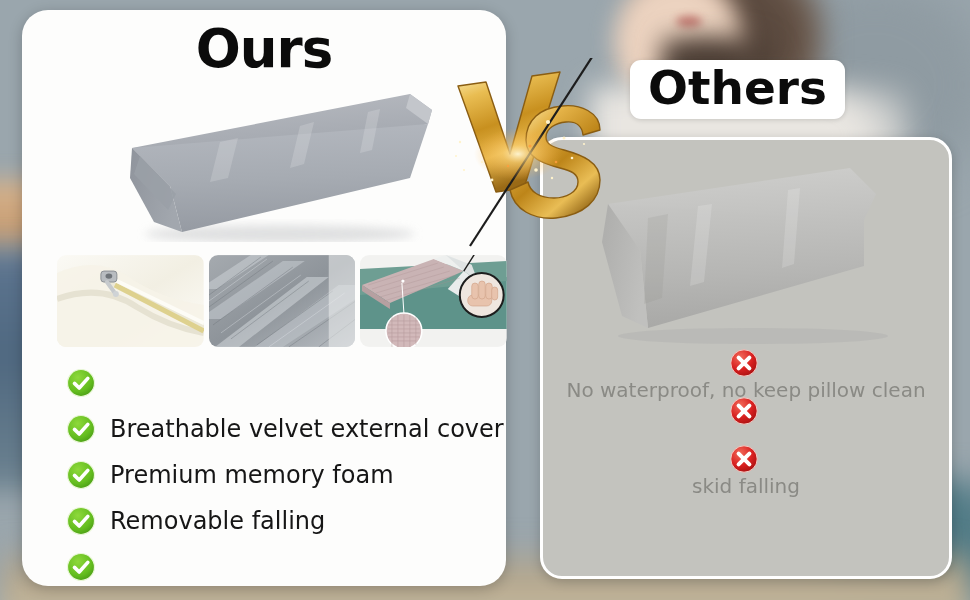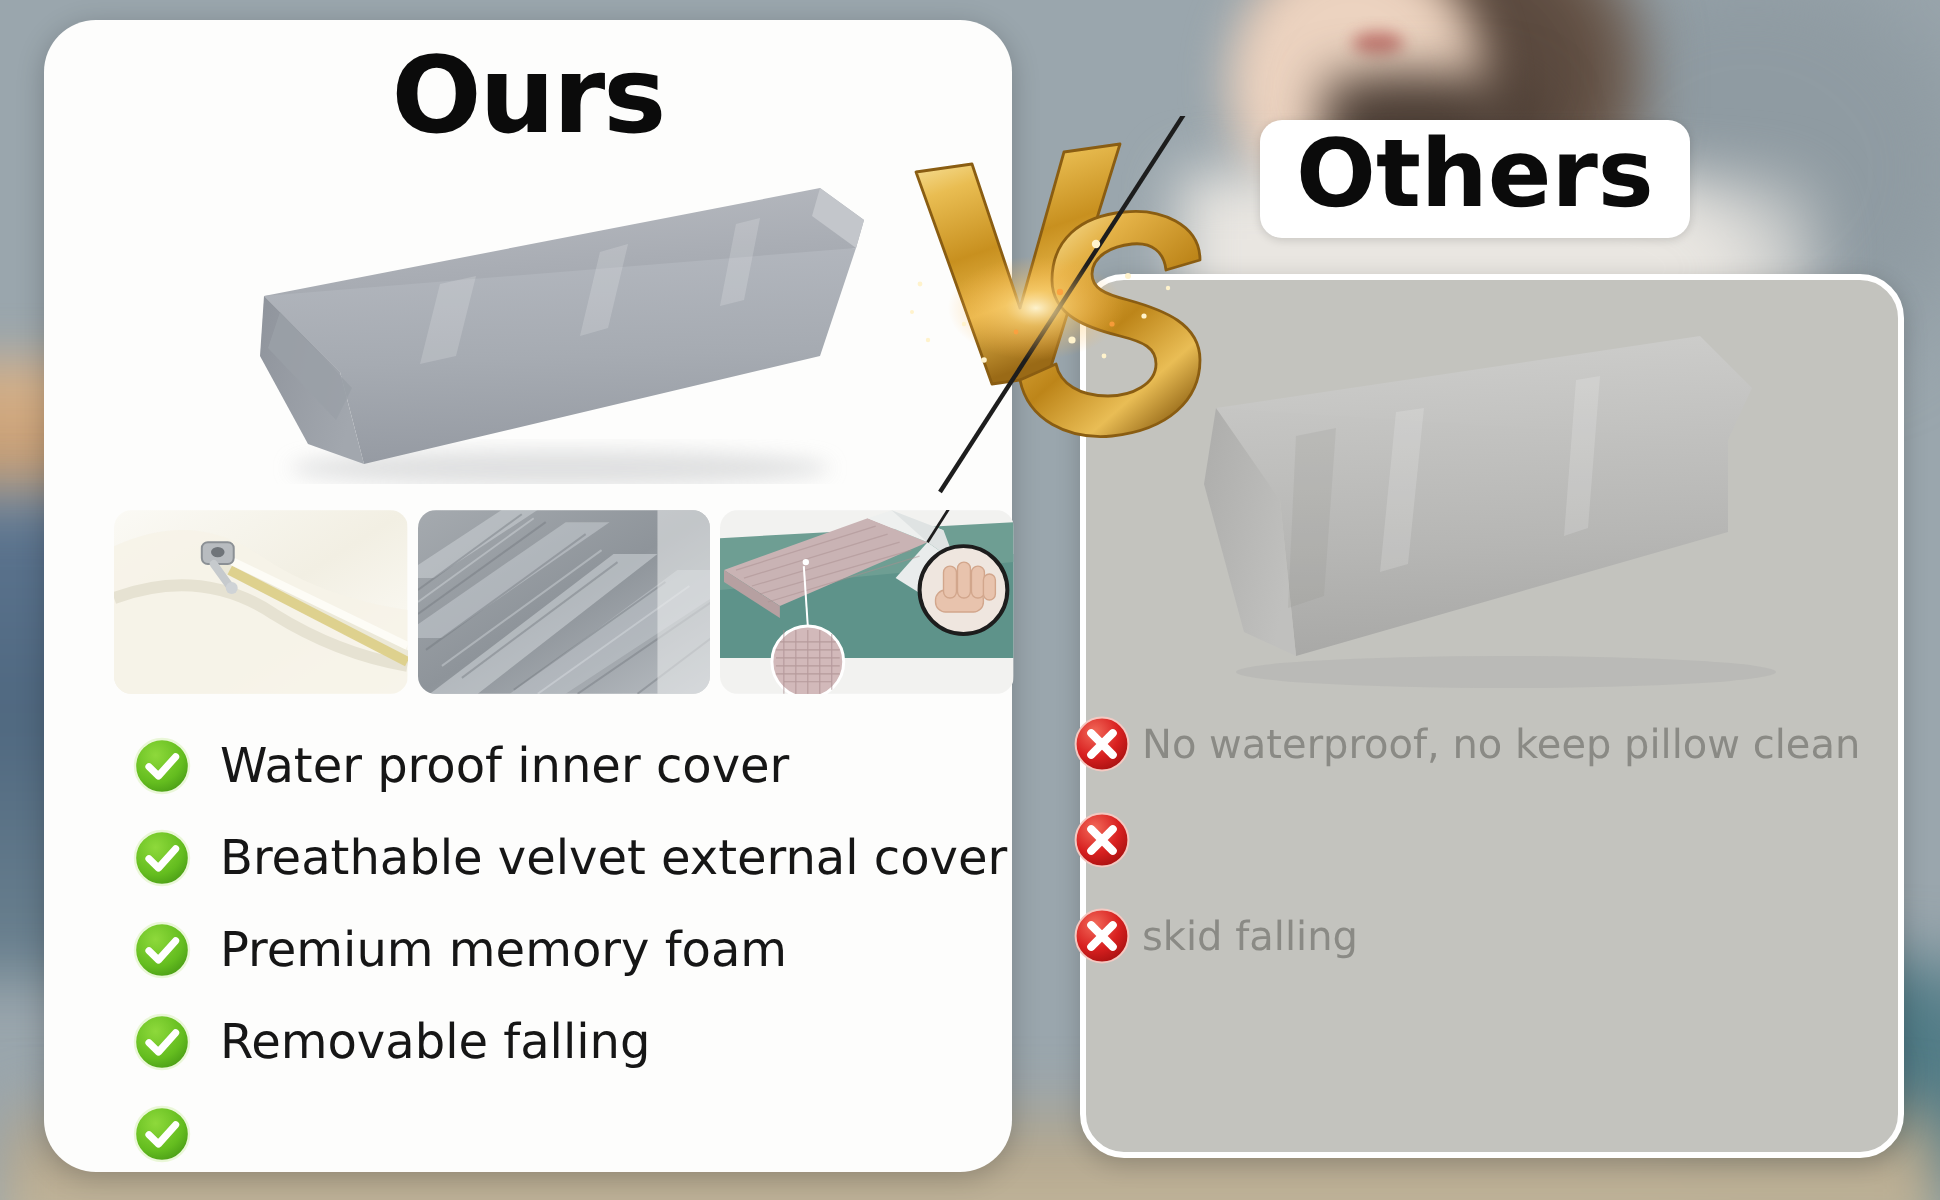--- a/index.html
+++ b/index.html
@@ -107,21 +107,21 @@
     background:#ffffff;border-radius:11px;
     padding:3px 18px 7px 18px;
     font-size:47px;font-weight:bold;color:#0b0b0b;line-height:1.05;
     box-shadow:0 1px 5px rgba(0,0,0,.15);
     margin-left:26px;
   }
   .other-pillow{position:absolute;left:578px;top:158px;width:340px;height:188px;}
   .other-pillow svg{display:block;width:340px;height:188px;}
 
   .cons{position:absolute;left:536px;top:348px;width:420px;}
-  .con-row{display:flex;align-items:center;height:48px;}
+  .con-row{display:flex;align-items:center;height:48px;flex-direction:column;}
   .con-ico{flex:0 0 auto;width:30px;height:30px;margin-right:5px;}
   .con-text{font-size:20px;color:#8a8a85;white-space:nowrap;}
 
   
   .vs{position:absolute;left:452px;top:58px;width:170px;height:190px;pointer-events:none;}
   .vs svg{display:block;width:170px;height:190px;}
 </style>
 </head>
 <body>
 
@@ -308,21 +308,20 @@
                 <radialGradient id="gchk" cx="0.38" cy="0.3" r="0.85">
               <stop offset="0" stop-color="#8ed93b"></stop>
                   <stop offset="0.6" stop-color="#64bd1f"></stop>
               <stop offset="1" stop-color="#3f8f12"></stop>
                 </radialGradient>
               </defs>
             <circle cx="15" cy="15" r="13.5" fill="url(#gchk)" stroke="#eaf7d8" stroke-width="1.2"></circle>
             <path d="M8.5,15.4 L13.2,20 L21.8,10.4" stroke="#ffffff" stroke-width="3.6" fill="none" stroke-linecap="round" stroke-linejoin="round"></path>
           </svg>
         </span>
-        <span class="pro-text">Water proof inner cover</span>
       </div>
 
       <div class="pro-row">
         <span class="ico">
           <svg viewBox="0 0 30 30" xmlns="http://www.w3.org/2000/svg">
             <circle cx="15" cy="15" r="13.5" fill="url(#gchk)" stroke="#eaf7d8" stroke-width="1.2"></circle>
             <path d="M8.5,15.4 L13.2,20 L21.8,10.4" stroke="#ffffff" stroke-width="3.6" fill="none" stroke-linecap="round" stroke-linejoin="round"></path>
           </svg>
         </span>
         <span class="pro-text">Breathable velvet external cover</span>

